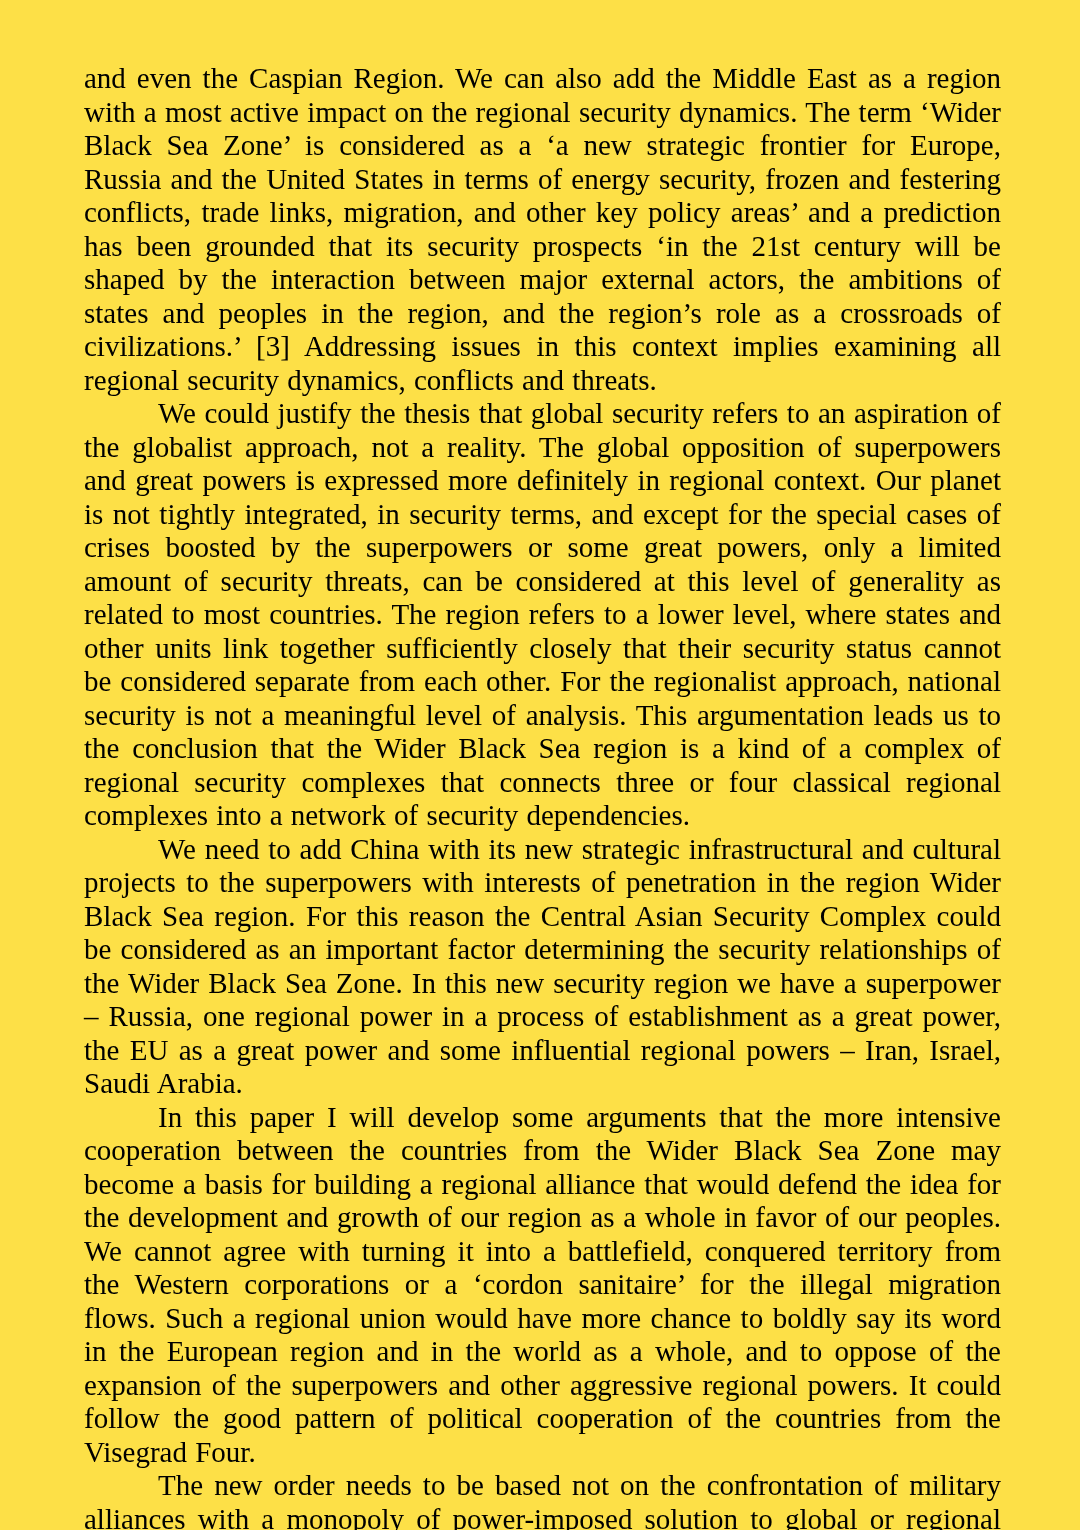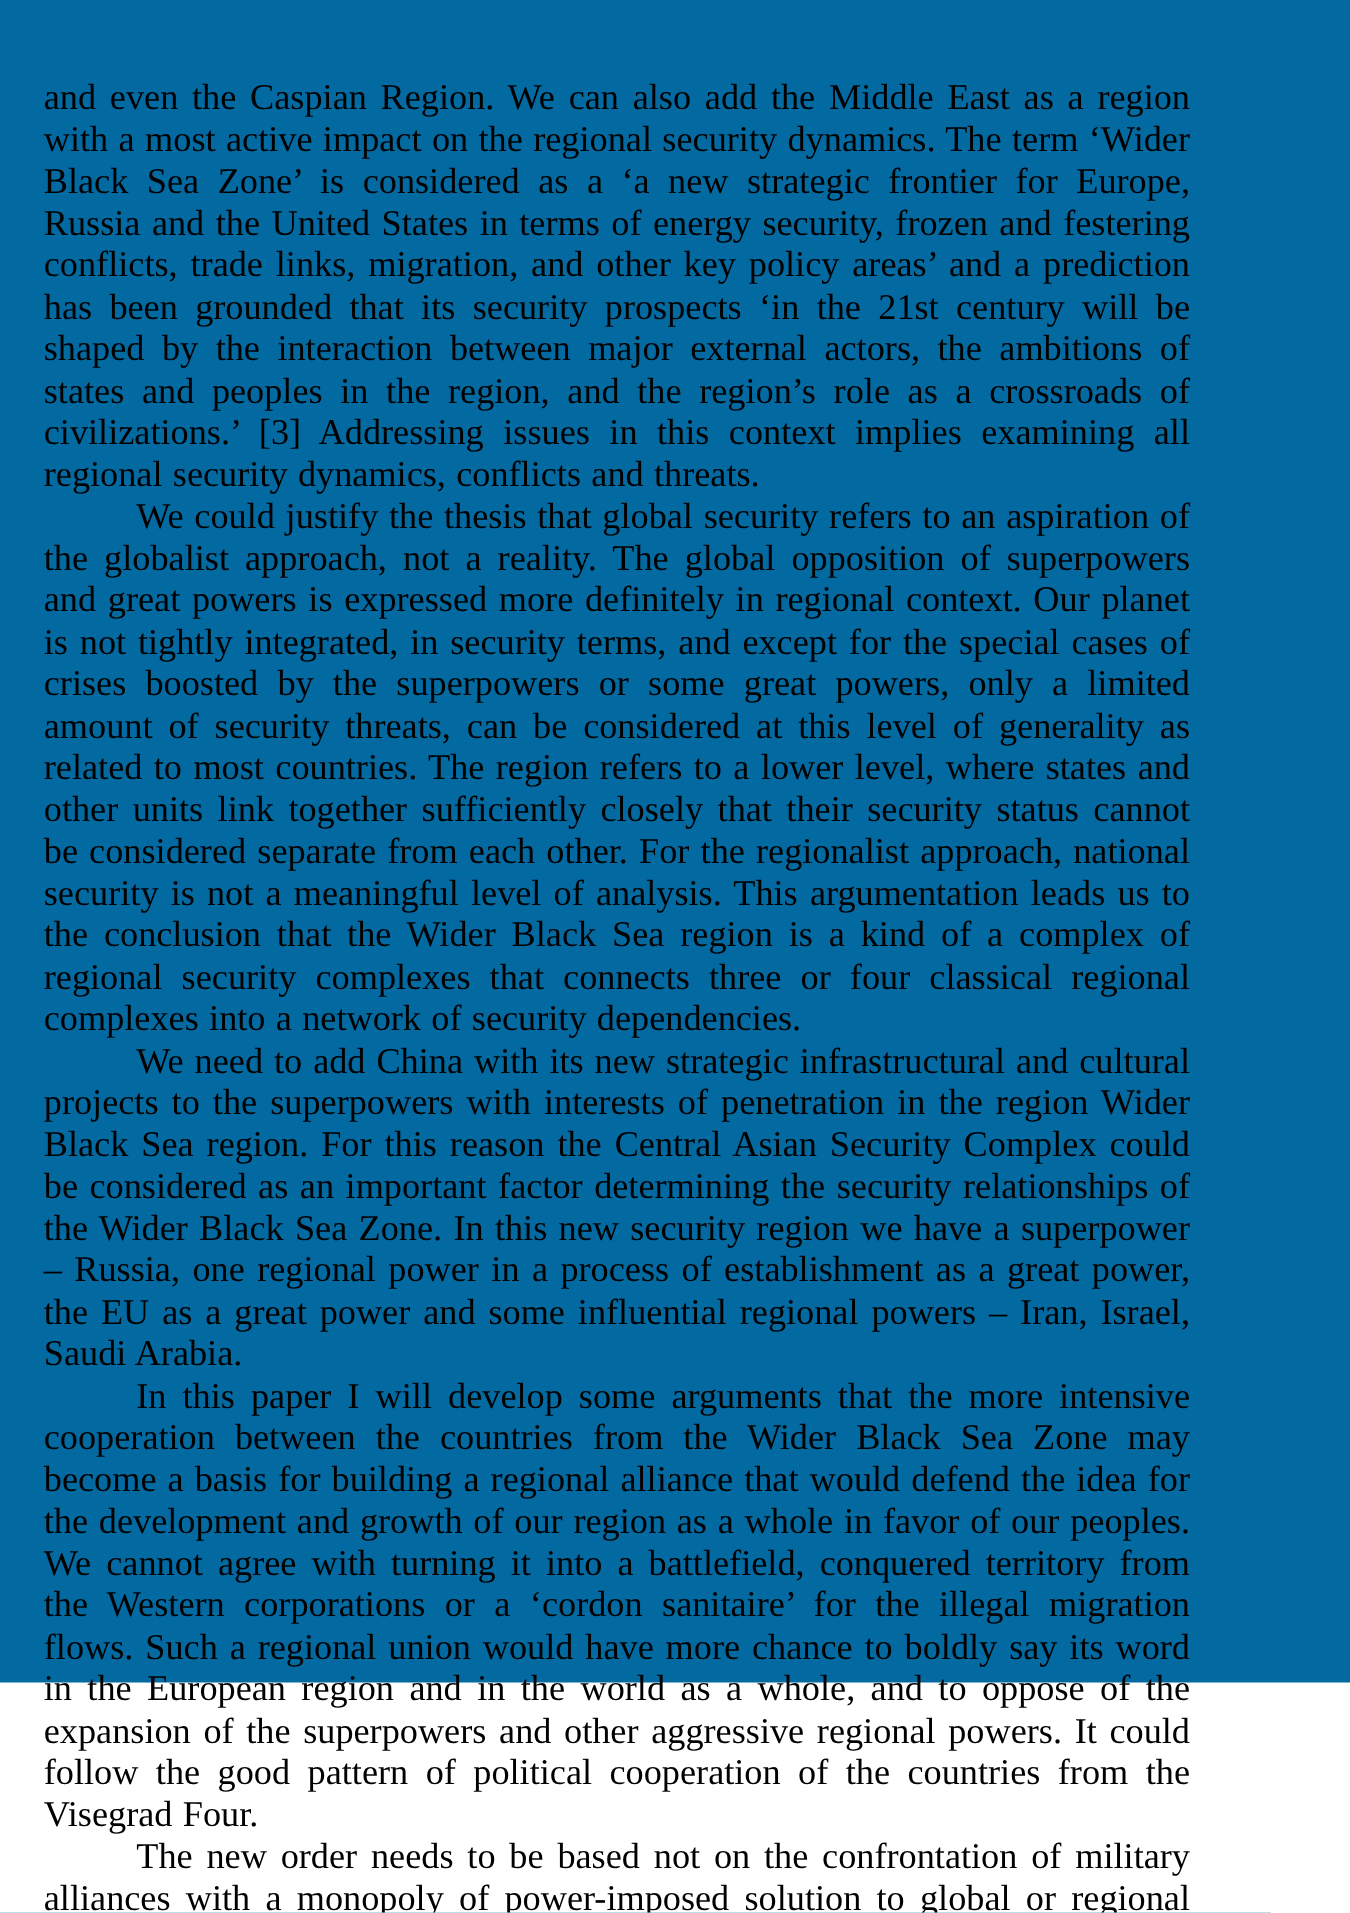--- a/index.html
+++ b/index.html
@@ -11,23 +11,23 @@
     width: 1080px;
     height: 1530px;
     color: #000000;
     font-family: "Liberation Serif", "DejaVu Serif", serif;
     overflow: hidden;
   }
   .page {
     position: relative;
     box-sizing: border-box;
     width: 1080px;
-    height: 1346px;
-    padding: 62px 80px 0 35px;
-    background: #0369a1;
+    height: 1530px;
+    padding: 62px 80px 0 84px;
+    background: #fde047;
   }
   .text-block {
     width: 917px;
   }
   .para {
     margin: 0;
     font-size: 29px;
     line-height: 33.5px;
     text-align: justify;
     text-justify: inter-word;

